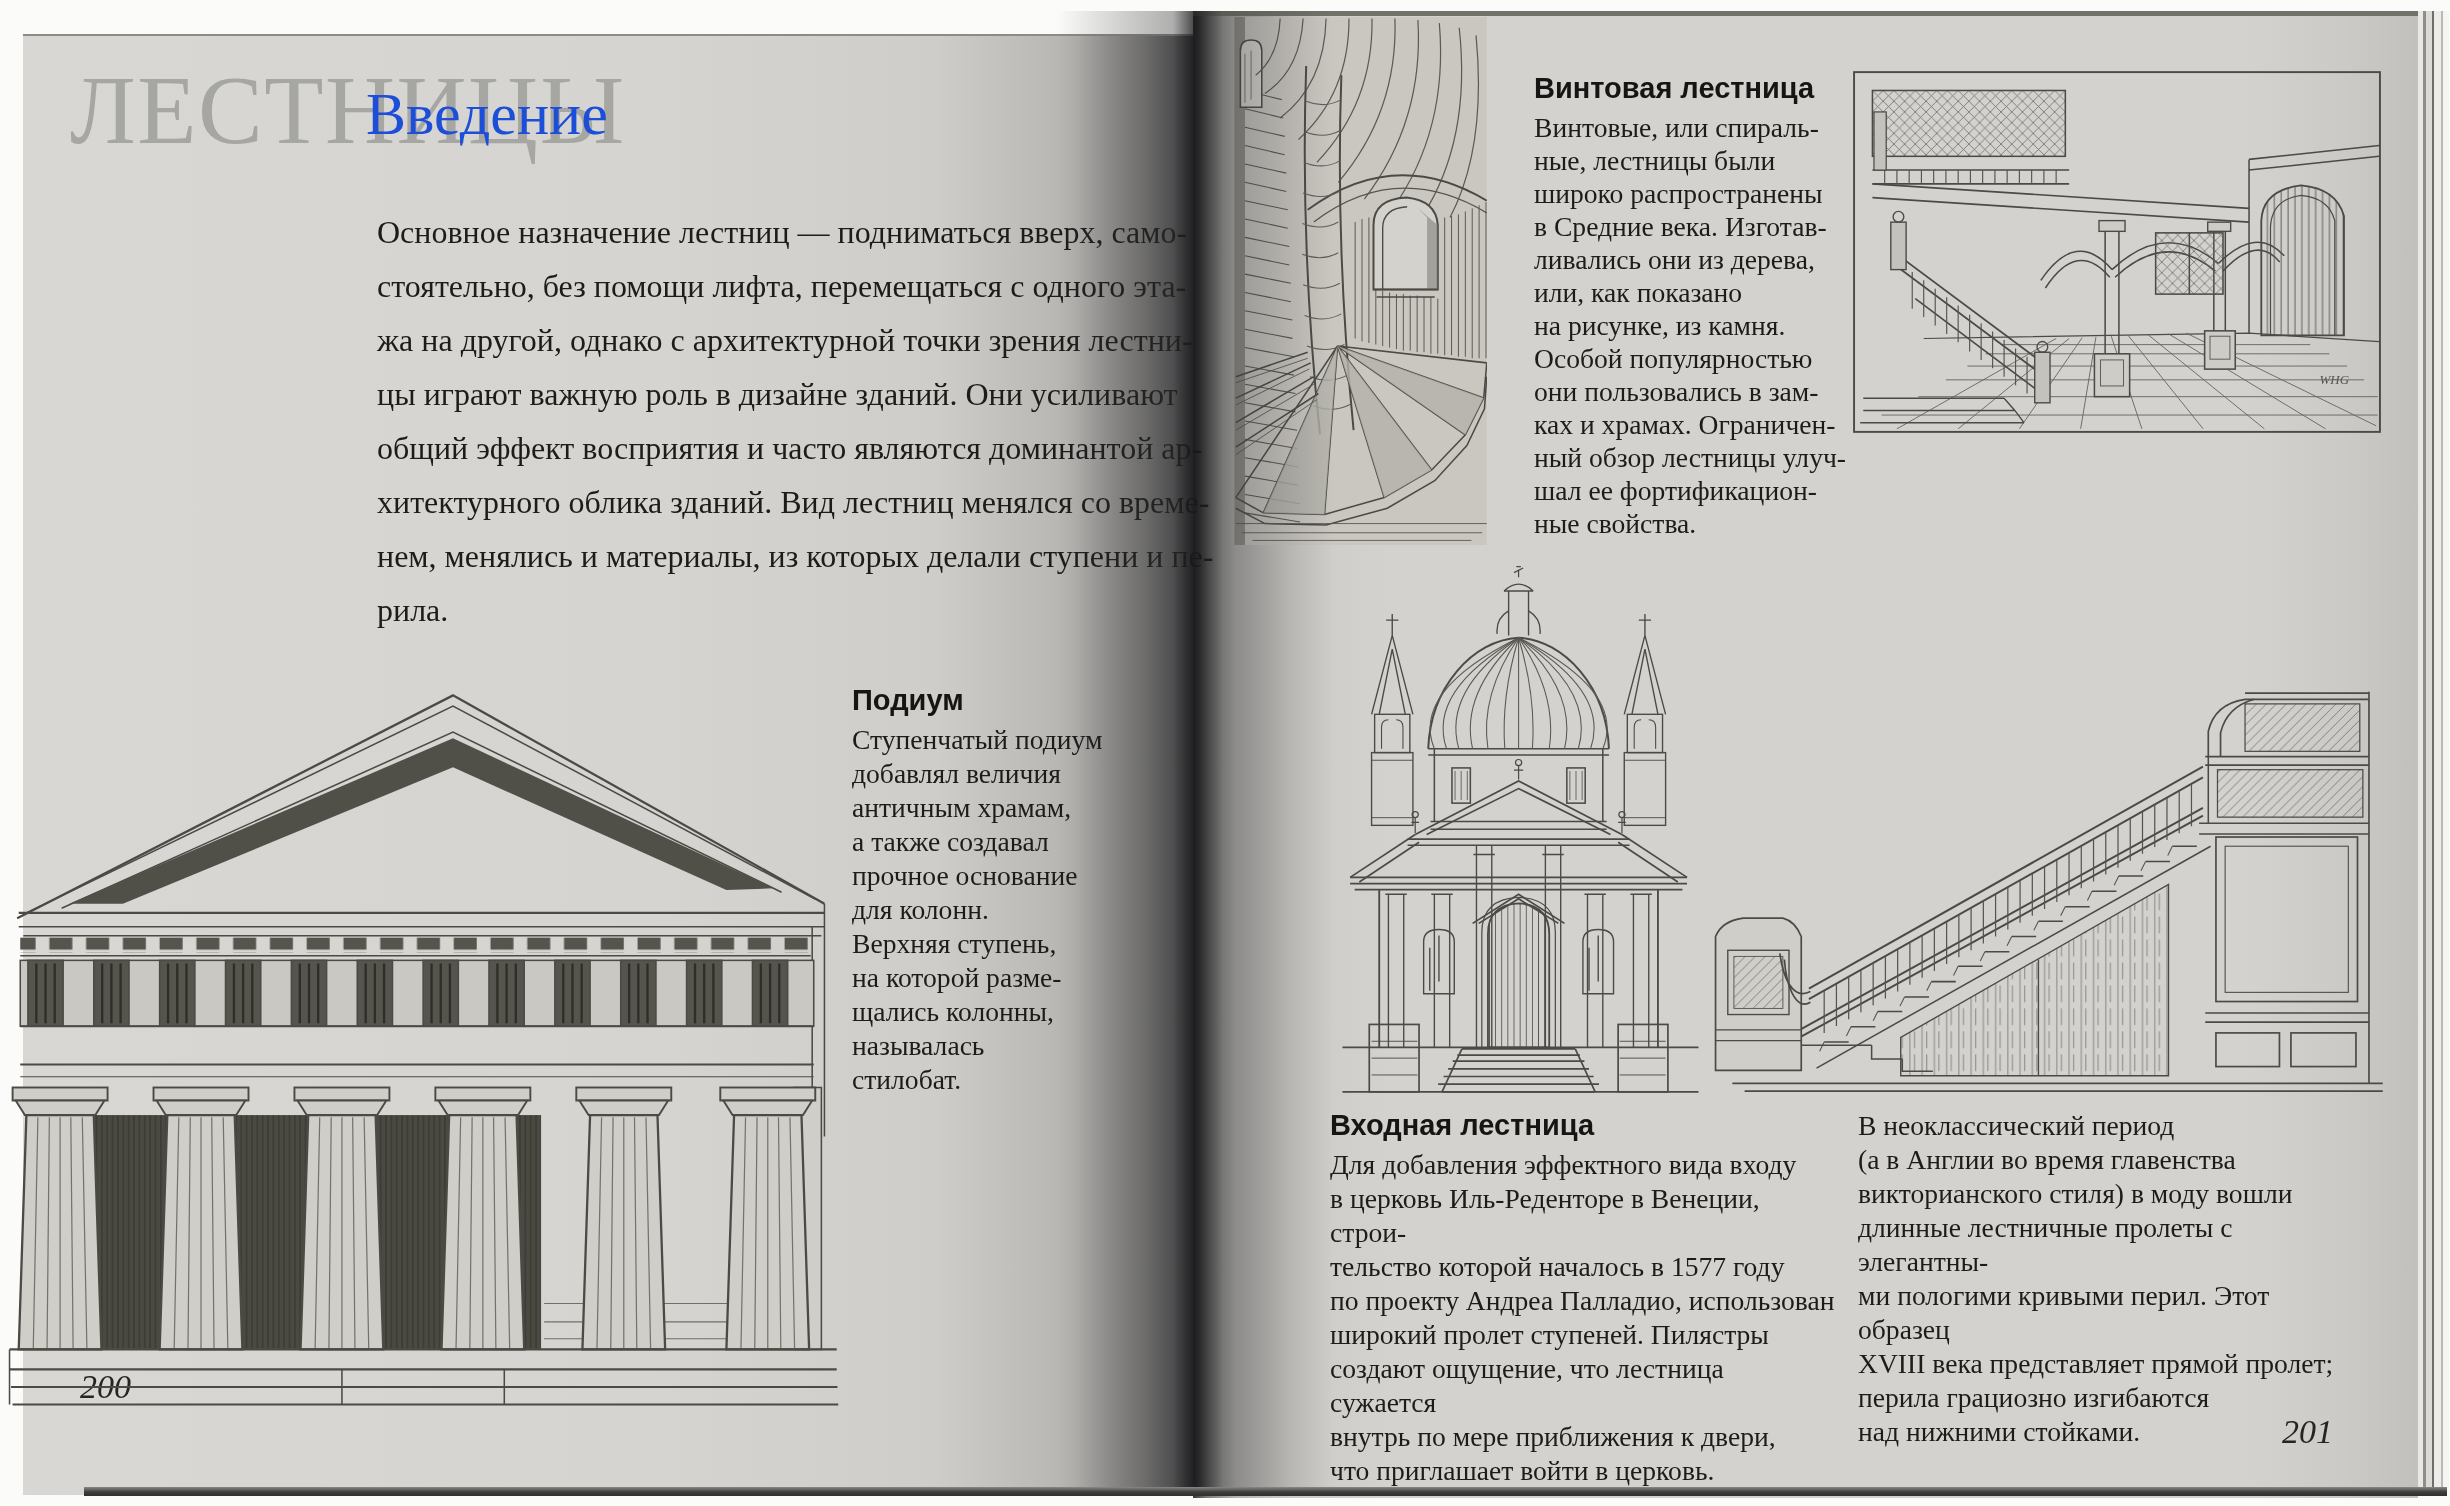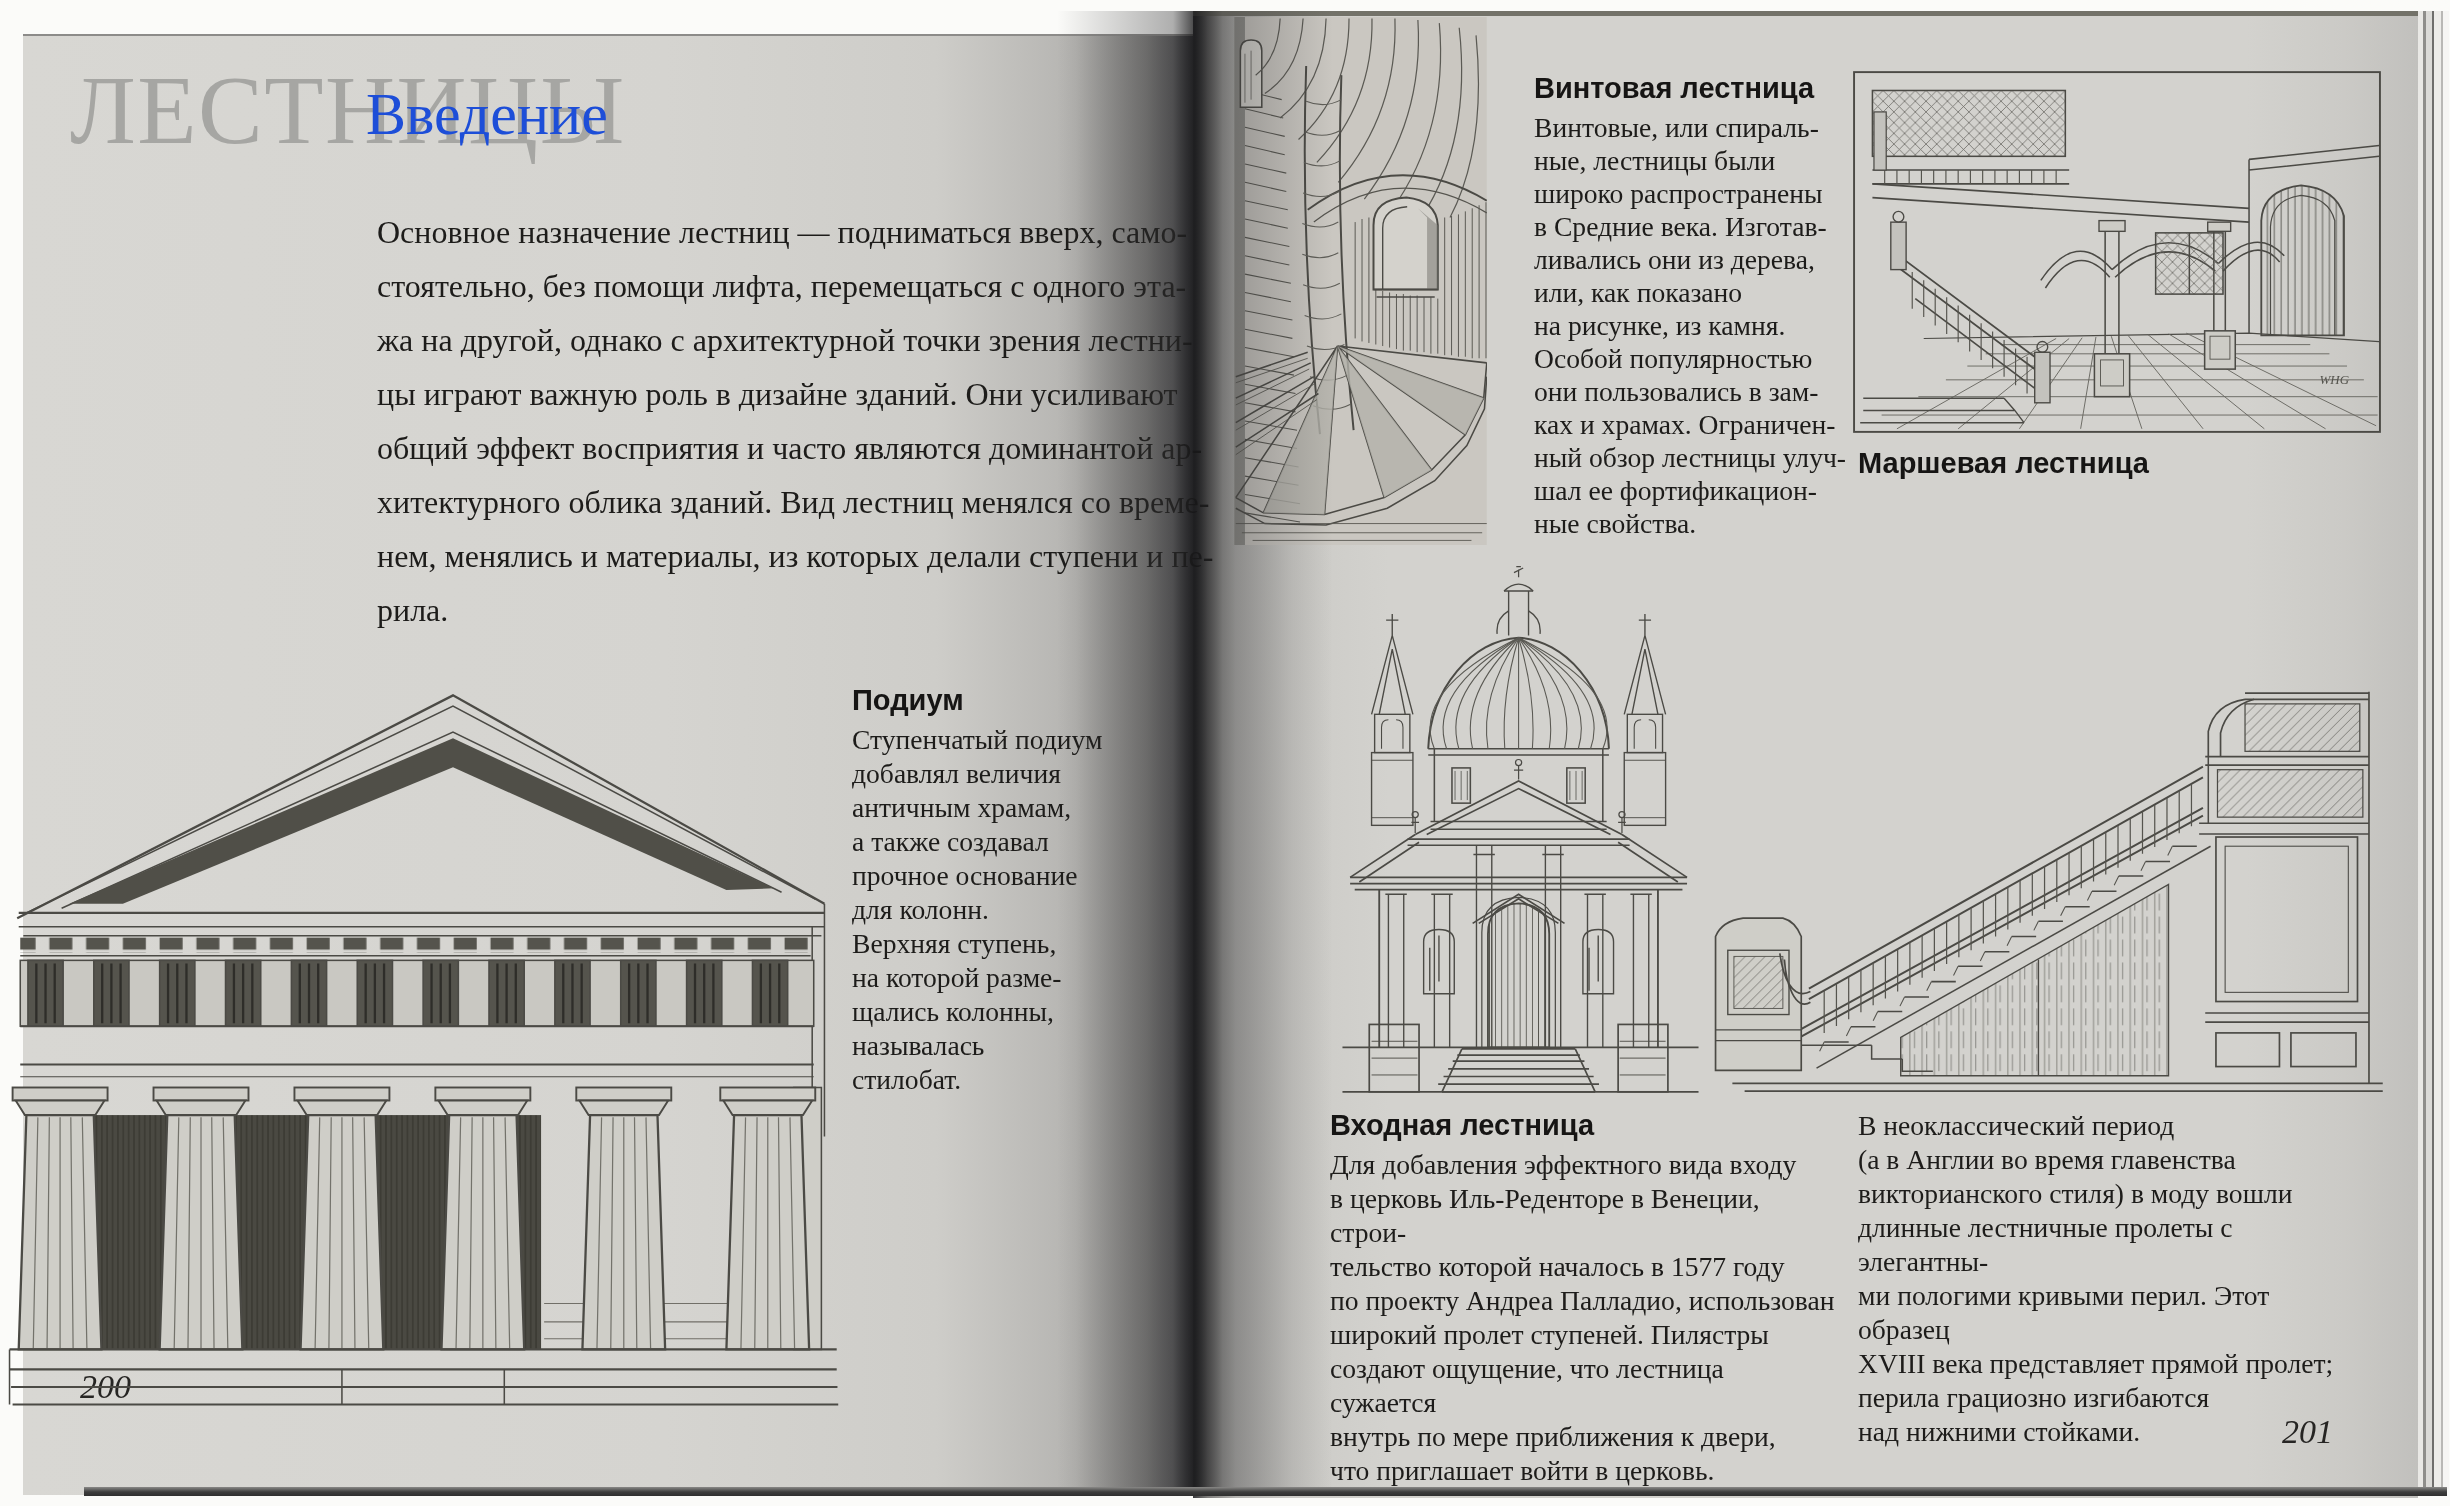--- a/index.html
+++ b/index.html
@@ -76,21 +76,20 @@
 на рисунке, из камня.
 Особой популярностью
 они пользовались в зам-
 ках и храмах. Ограничен-
 ный обзор лестницы улуч-
 шал ее фортификацион-
 ные свойства.</div>
 </div>
 
 <div class="txt" style="left:1858px;top:447px;width:505px">
-  <div class="cap-title">Маршевая лестница</div>
 </div>
 
 <div class="txt" style="left:1330px;top:1109px;width:505px">
   <div class="cap-title">Входная лестница</div>
   <div class="cap-body pre">Для добавления эффектного вида входу
 в церковь Иль-Реденторе в Венеции, строи-
 тельство которой началось в 1577 году
 по проекту Андреа Палладио, использован
 широкий пролет ступеней. Пилястры
 создают ощущение, что лестница сужается

